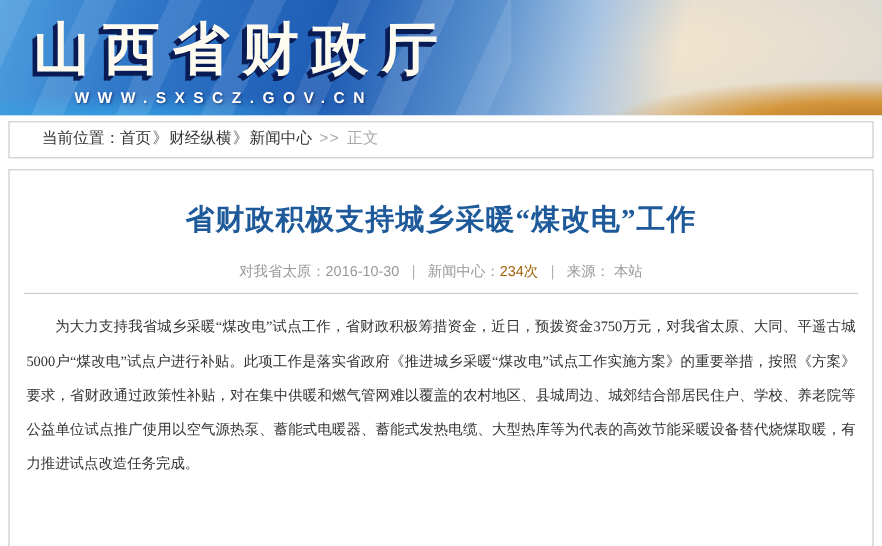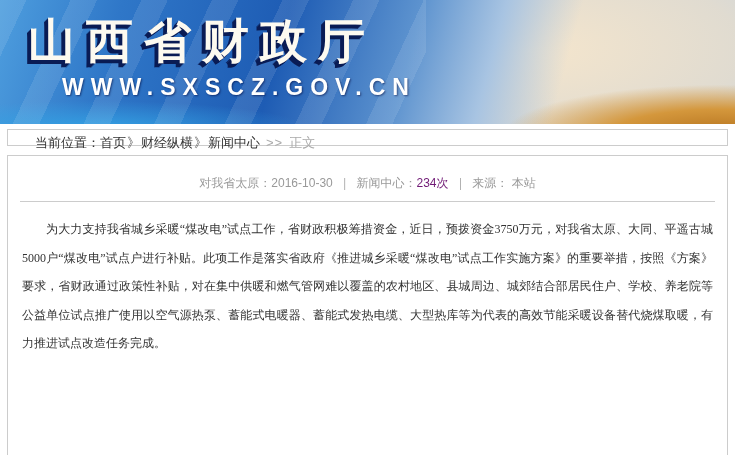--- a/index.html
+++ b/index.html
@@ -6,21 +6,21 @@
   html, body {
     width: 735px; height: 455px;
     background: #ffffff;
     overflow: hidden;
     font-family: "Liberation Sans", sans-serif;
   }
 
   
   .banner {
     position: relative;
-    width: 735px; height: 124px;
+    width: 735px; height: 96px;
     overflow: hidden;
     background:
       radial-gradient(ellipse 42% 32% at 13% 103%, rgba(52,162,228,0.95) 0%, rgba(52,162,228,0) 68%),
       radial-gradient(ellipse 46% 62% at 98% 108%, #b5731e 0%, #d4973c 32%, rgba(212,151,60,0) 64%),
       linear-gradient(105deg, #4e9ede 0%, #2f77c8 16%, #1e5cb4 38%, #5d93cf 55%, #a8c4e2 66%, rgba(190,210,230,0) 76%),
       radial-gradient(ellipse 60% 150% at 72% 40%, rgba(246,230,204,0.98) 0%, rgba(240,224,198,0.6) 48%, rgba(240,224,198,0) 75%),
       #c8d4e0;
   }
   .banner::before {
     content: "";
@@ -34,31 +34,31 @@
     font-size: 47px; font-weight: bold;
     letter-spacing: 11px;
     color: #fdfaf0;
     text-shadow:
       -1px 1px 0 #0a1c55, -2px 2px 0 #0a1c55,
       -3px 3px 0 #0a1c55, -4px 4px 0 #0a1c55;
     white-space: nowrap;
   }
   .site-url {
     position: absolute; left: 62px; top: 74px;
-    font-size: 23px; font-weight: bold;
+    font-size: 13px; font-weight: bold;
     letter-spacing: 7px;
     color: #ffffff;
     text-shadow: 1px 1px 2px rgba(0,10,60,0.55);
     white-space: nowrap;
   }
 
   
   .crumbbar {
     margin: 5px 7px 0 7px;
-    height: 17px;
+    height: 31px;
     border: 1px solid #cccccc;
     background: #ffffff;
     line-height: 25px;
     padding-left: 27px;
     font-size: 13px;
     color: #333333;
     white-space: nowrap;
   }
   .crumbbar a { color: #333333; text-decoration: none; cursor: pointer; }
   .crumb-sep { color: #555555; padding: 0 1px; }
@@ -81,21 +81,21 @@
     font-weight: bold;
     letter-spacing: 1px;
     color: #1e5a9a;
   }
   .article-meta {
     margin-top: 19px;
     text-align: center;
     font-size: 12px;
     color: #999999;
   }
-  .article-meta .views { color: #701a75; }
+  .article-meta .views { color: #a16207; }
   .meta-sep { padding: 0 6px; }
   .meta-rule {
     margin: 9px 12px 0 12px;
     border: none;
     border-top: 1px solid #cccccc;
     height: 0;
   }
   .article-body {
     margin: 13px 14px 0 14px;
     font-family: "Liberation Serif", serif;
@@ -113,20 +113,21 @@
   <div class="site-name">山西省财政厅</div>
   <div class="site-url">WWW.SXSCZ.GOV.CN</div>
 </div>
 
 <div class="crumbbar">
   <span>当前位置：</span><a>首页</a><span class="crumb-sep">》</span><a>财经纵横</a><span class="crumb-sep">》</span><a>新闻中心</a><span class="crumb-cur-sep">&gt;&gt;</span><span class="crumb-current">正文</span>
 </div>
 
 <div class="contentbox">
 
+  <h1 class="article-title">省财政积极支持城乡采暖“煤改电”工作</h1>
 
   <div class="article-meta">
     <span>对我省太原：</span><span>2016-10-30</span><span class="meta-sep">｜</span><span>新闻中心：</span><span class="views">234次</span><span class="meta-sep">｜</span><span>来源：</span>&nbsp;<span>本站</span>
   </div>
 
   <hr class="meta-rule">
 
   <p class="article-body">为大力支持我省城乡采暖“煤改电”试点工作，省财政积极筹措资金，近日，预拨资金3750万元，对我省太原、大同、平遥古城5000户“煤改电”试点户进行补贴。此项工作是落实省政府《推进城乡采暖“煤改电”试点工作实施方案》的重要举措，按照《方案》要求，省财政通过政策性补贴，对在集中供暖和燃气管网难以覆盖的农村地区、县城周边、城郊结合部居民住户、学校、养老院等公益单位试点推广使用以空气源热泵、蓄能式电暖器、蓄能式发热电缆、大型热库等为代表的高效节能采暖设备替代烧煤取暖，有力推进试点改造任务完成。</p>
 
 </div>

